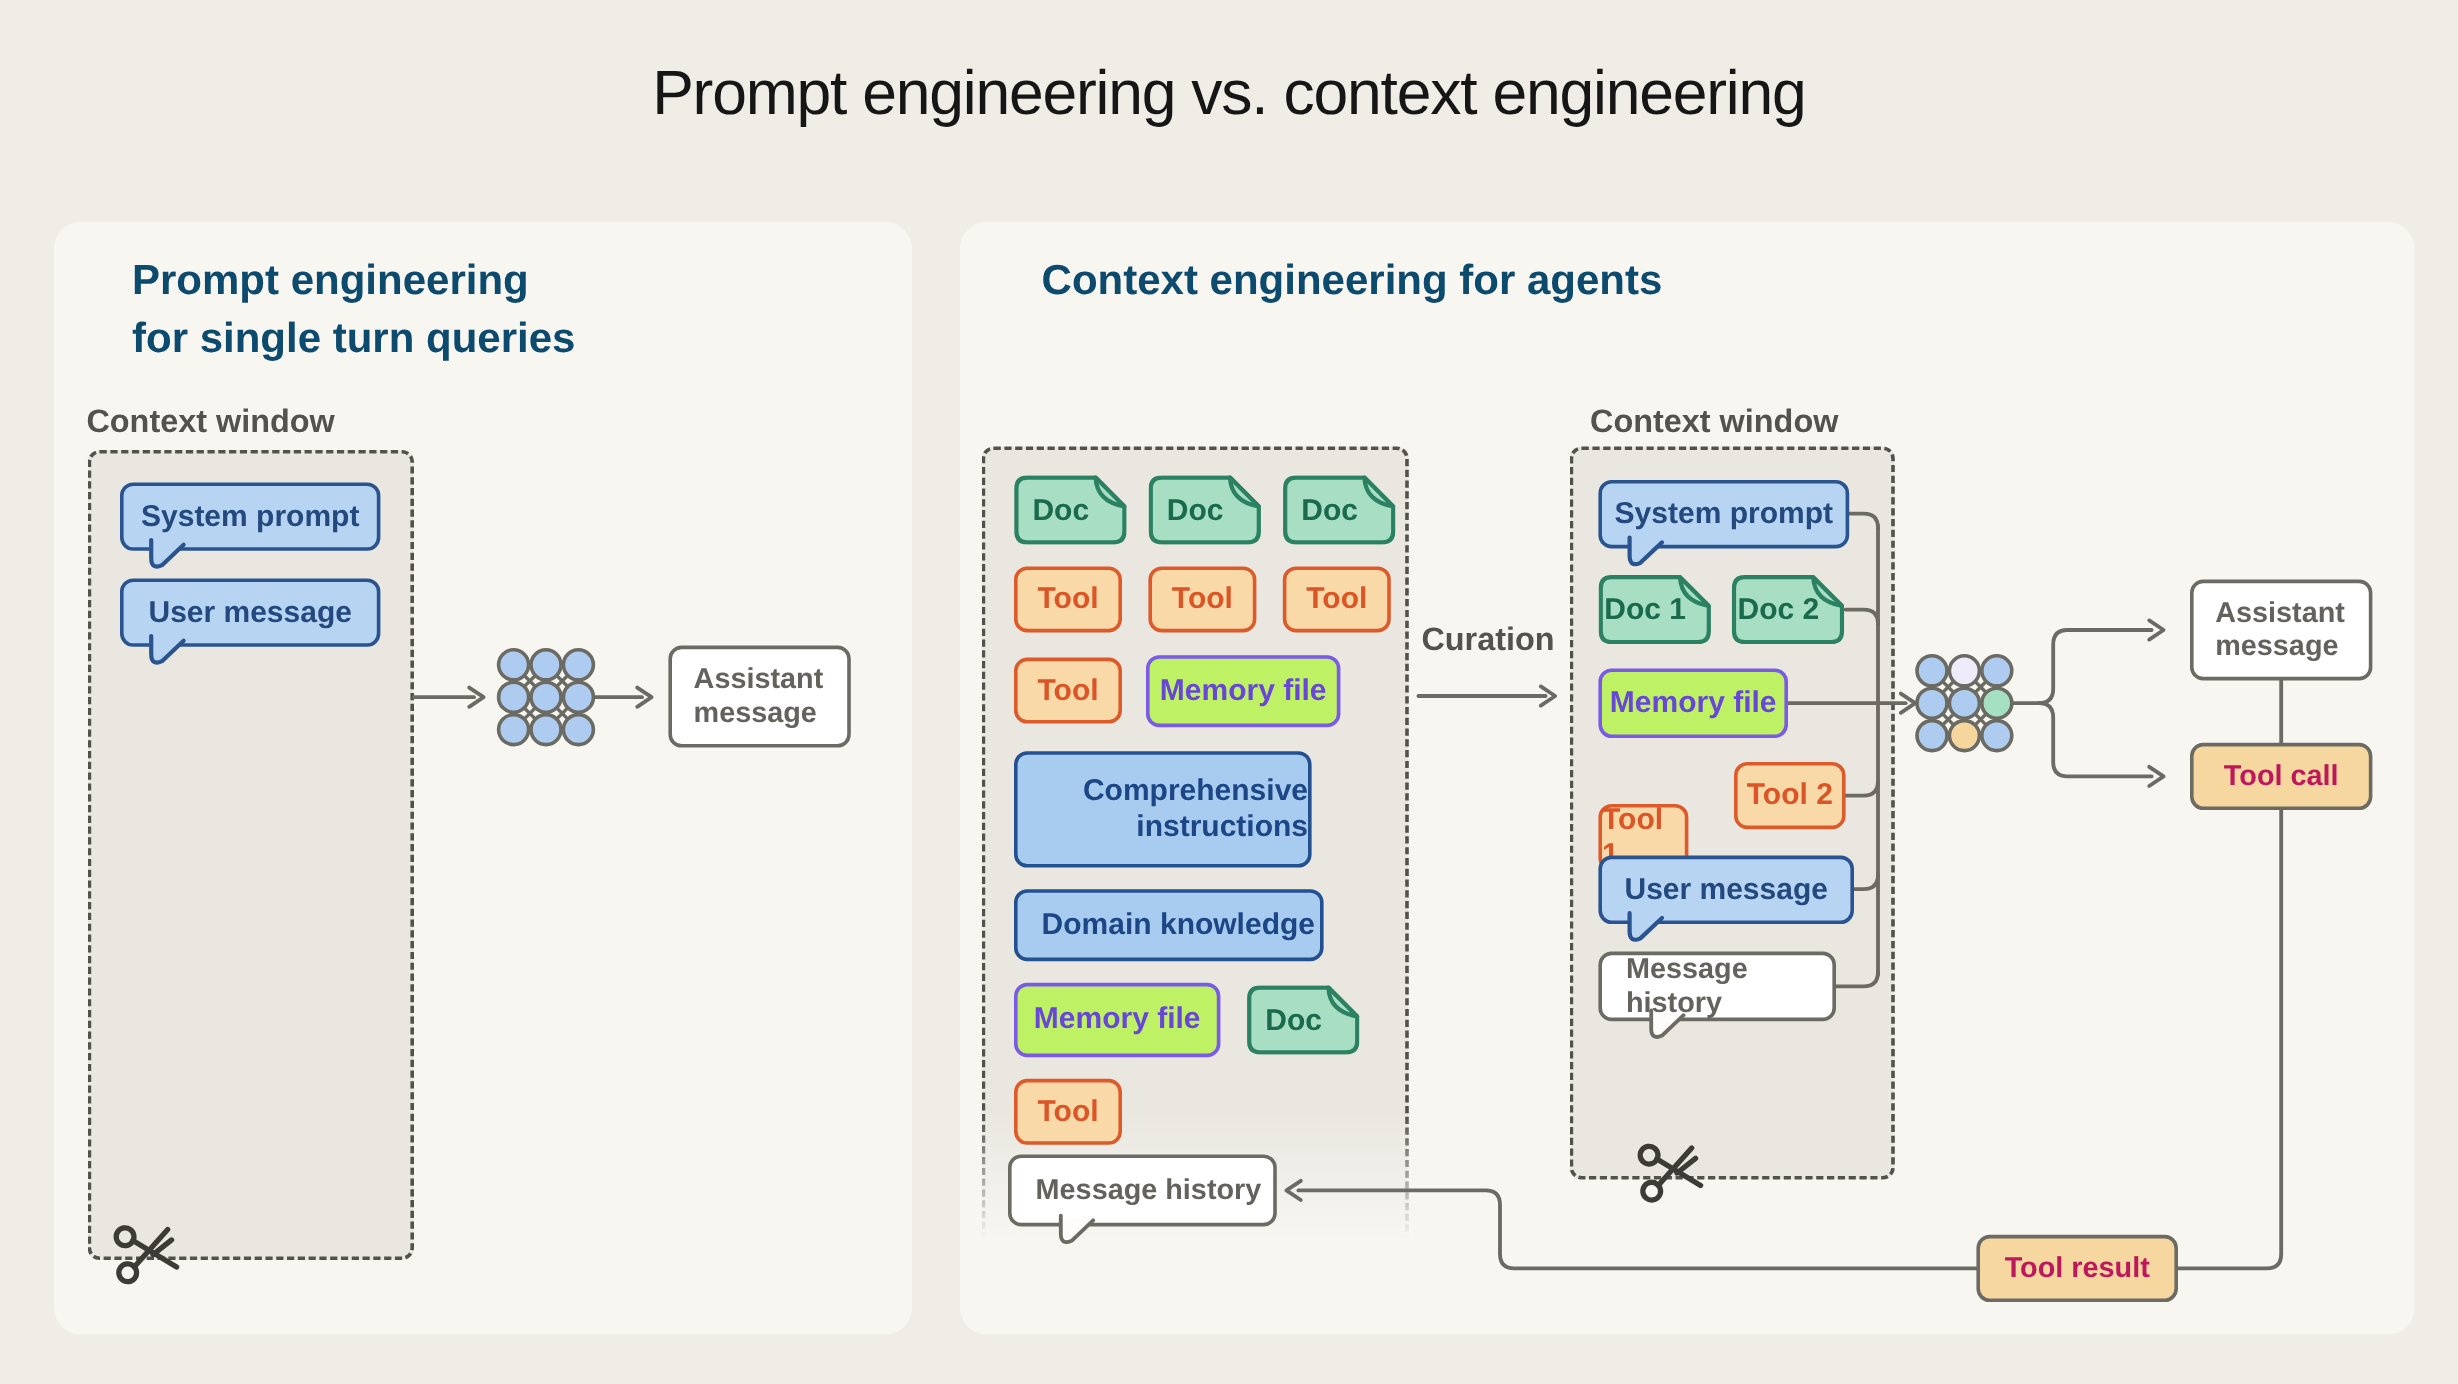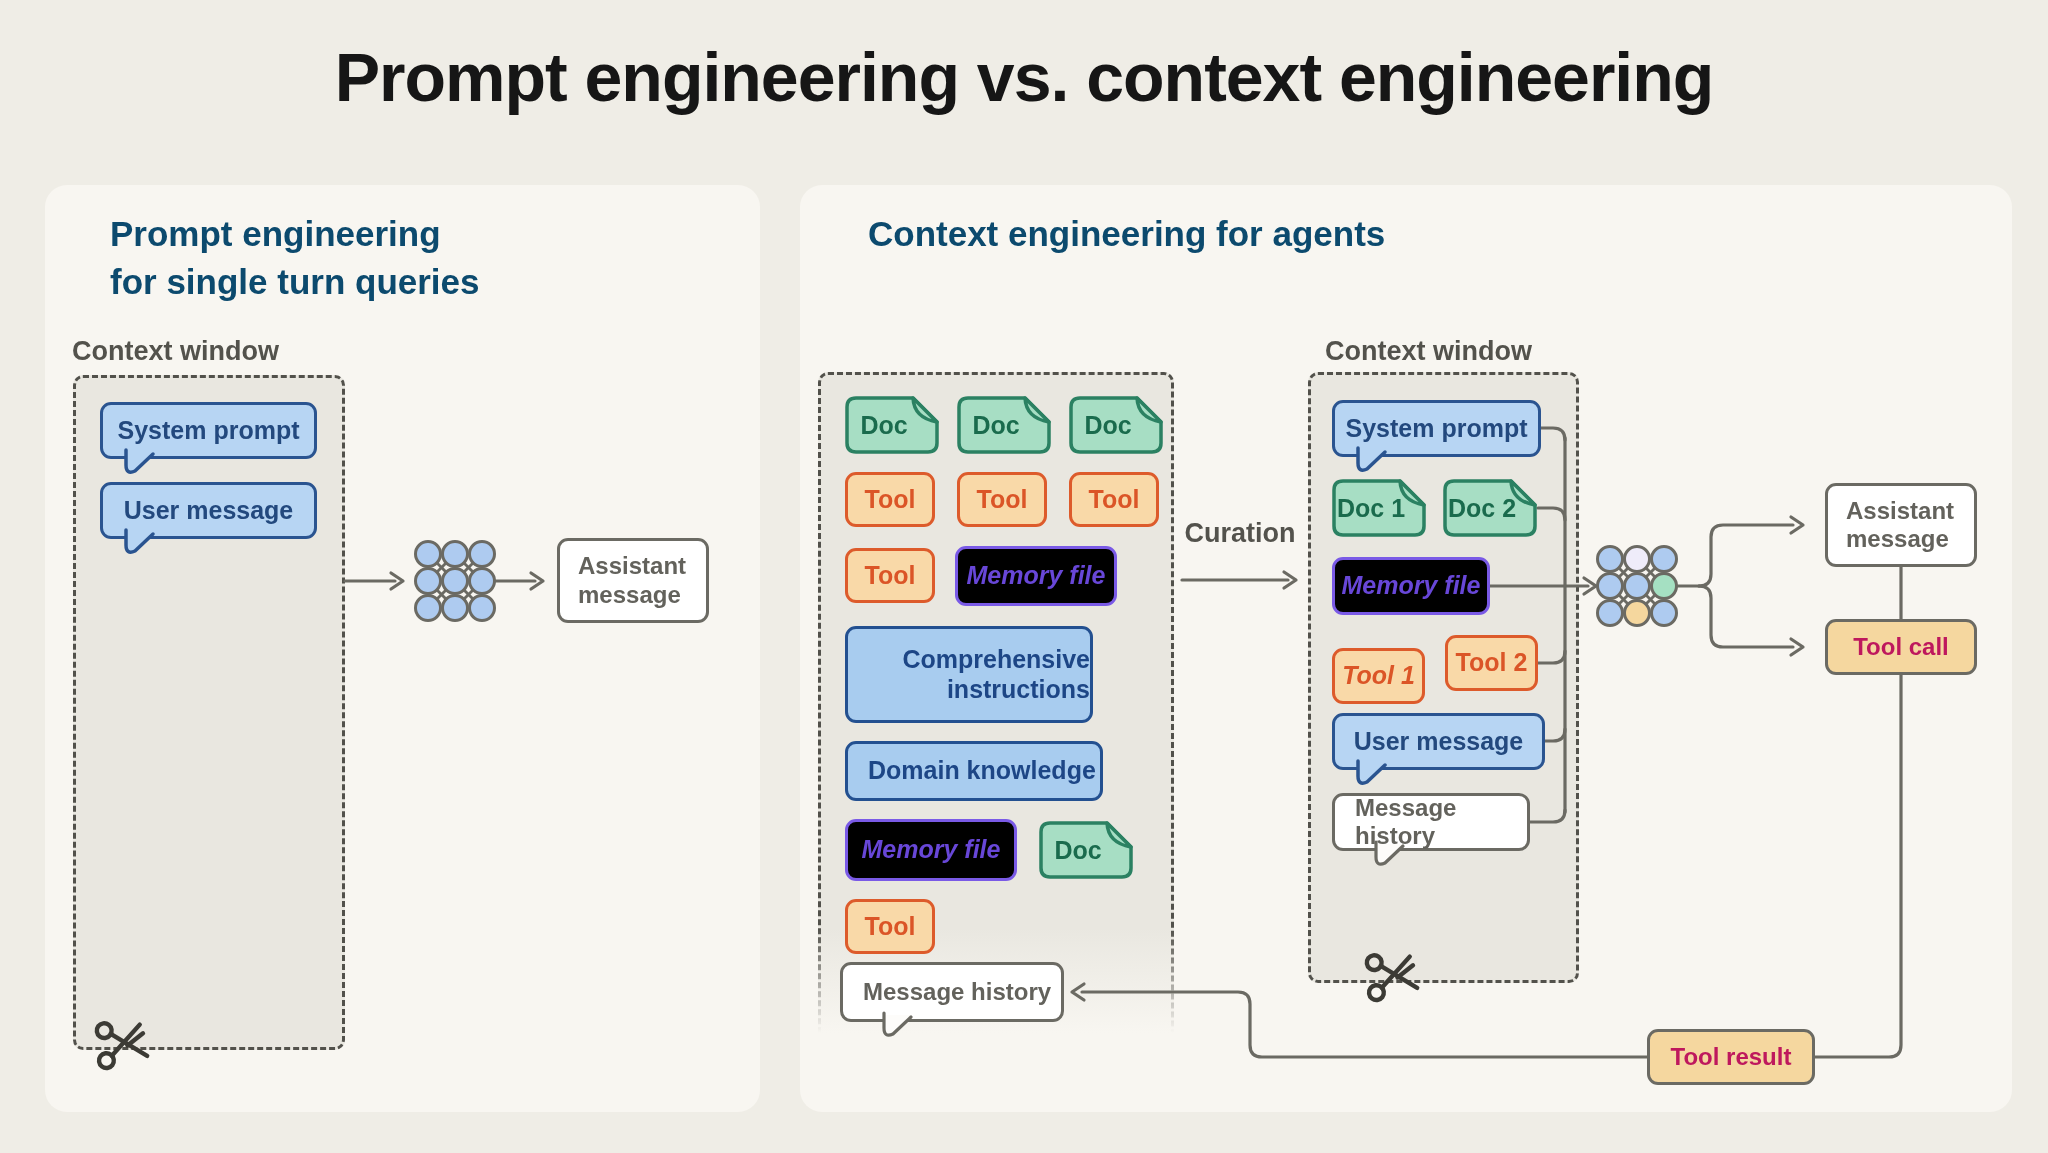--- a/index.html
+++ b/index.html
@@ -1,33 +1,33 @@
 <!DOCTYPE html>
 <html><head>
 <meta charset="utf-8">
 <style>
   html,body{margin:0;padding:0;background:#EFEDE6;}
   #stage{position:relative;width:2048px;height:1153px;background:#EFEDE6;overflow:hidden;
          font-family:"Liberation Sans", sans-serif;}
   .card{position:absolute;background:#F8F6F1;border-radius:22px;z-index:0;}
-  .title{position:absolute;left:0;top:38px;width:100%;text-align:center;font-size:68px;
-         font-weight:700;color:#161616;letter-spacing:-1px;z-index:5;}
+  .title{position:absolute;left:0;top:48px;width:100%;text-align:center;font-size:52px;
+         font-weight:400;color:#161616;letter-spacing:-1px;z-index:5;}
   .panel-heading{position:absolute;font-size:35px;font-weight:600;color:#0c4a6e;line-height:1.36;z-index:5;margin-left:38px;}
   .sub-label{position:absolute;font-size:27px;font-weight:700;color:#53524C;z-index:5;}
   .dashedbox{position:absolute;background:#E9E7E0;border:3px dashed #52514B;border-radius:10px;
              box-sizing:border-box;z-index:1;}
   .fade{position:absolute;z-index:2;background:linear-gradient(to bottom, rgba(248,246,241,0) 0%, #F8F6F1 82%);}
   svg.overlay{position:absolute;left:0;top:0;z-index:3;}
   .box{position:absolute;box-sizing:border-box;display:flex;align-items:center;justify-content:center;
        font-weight:700;font-size:25px;border-radius:11px;z-index:4;line-height:1.18;}
   .blue{background:#B7D5F3;border:3.5px solid #2A5490;color:#23497E;}
   .bluerect{background:#A8CCEF;border:3.5px solid #235090;color:#1D4686;
             justify-content:flex-start;text-align:left;padding-left:20px;}
   .orange{background:#F9D9A8;border:3.5px solid #DD5B2B;color:#DB5527;}
-  .purple{background:#000000;border:3.5px solid #7A5AE6;color:#6847D8;font-style:italic;}
+  .purple{background:#bef264;border:3.5px solid #7A5AE6;color:#6847D8;}
   .neutral{background:#ffffff;border:3.2px solid #6B6A63;color:#63625C;font-weight:600;font-size:24px;}
   .tan{background:#F5D79F;border:3.2px solid #6B6A63;color:#be185d;font-weight:600;font-size:24px;}
   .leftalign{justify-content:flex-start;text-align:left;padding-left:20px;}
   .doc{position:absolute;z-index:4;display:flex;align-items:center;justify-content:center;}
   .doc svg{position:absolute;left:0;top:0;}
   .doc span{position:relative;z-index:1;font-weight:700;font-size:25px;color:#1A6B4D;padding-right:16px;}
   .tail{position:absolute;left:22px;top:calc(100% - 4px);width:34px;height:28px;overflow:visible;z-index:5;}
 </style>
 </head>
 <body>
@@ -257,21 +257,21 @@
   <div class="doc" style="left:1443px;top:479px;width:94px;height:58px;">
     <svg width="94" height="58" viewBox="0 0 94 58">
       <path d="M11 2 H68 L92 26 V47 Q92 56 83 56 H11 Q2 56 2 47 V11 Q2 2 11 2 Z" fill="#A7DEC4" stroke="#2B8162" stroke-width="3.5" stroke-linejoin="round"></path>
       <path d="M68 2 Q69 22 92 26 L68 2 Z" fill="#A7DEC4" stroke="#2B8162" stroke-width="3.5" stroke-linejoin="round"></path>
     </svg>
     <span>Doc 2</span>
   </div>
   <div class="box purple" style="left:1332px;top:557px;width:158px;height:58px;">
     <span>Memory file</span>
     </div>
-  <div class="box orange" style="left:1332px;top:648px;width:93px;height:56px;font-style:italic;">
+  <div class="box orange" style="left:1332px;top:670px;width:75px;height:56px;">
     <span>Tool 1</span>
     </div>
   <div class="box orange" style="left:1445px;top:635px;width:93px;height:56px;">
     <span>Tool 2</span>
     </div>
   <div class="box blue" style="left:1332px;top:713px;width:213px;height:57px;">
     <span>User message</span>
     <svg class="tail" viewBox="0 0 34 28">
       <path d="M1 0 L27 0 L27 3 L10 19 Q1 24 1 13 Z" fill="#B7D5F3" stroke="none"></path>
       <path d="M1 -2 L1 13 Q1 23 10 19 L28 2" fill="none" stroke="#2A5490" stroke-width="3.5" stroke-linecap="round" stroke-linejoin="round"></path>

